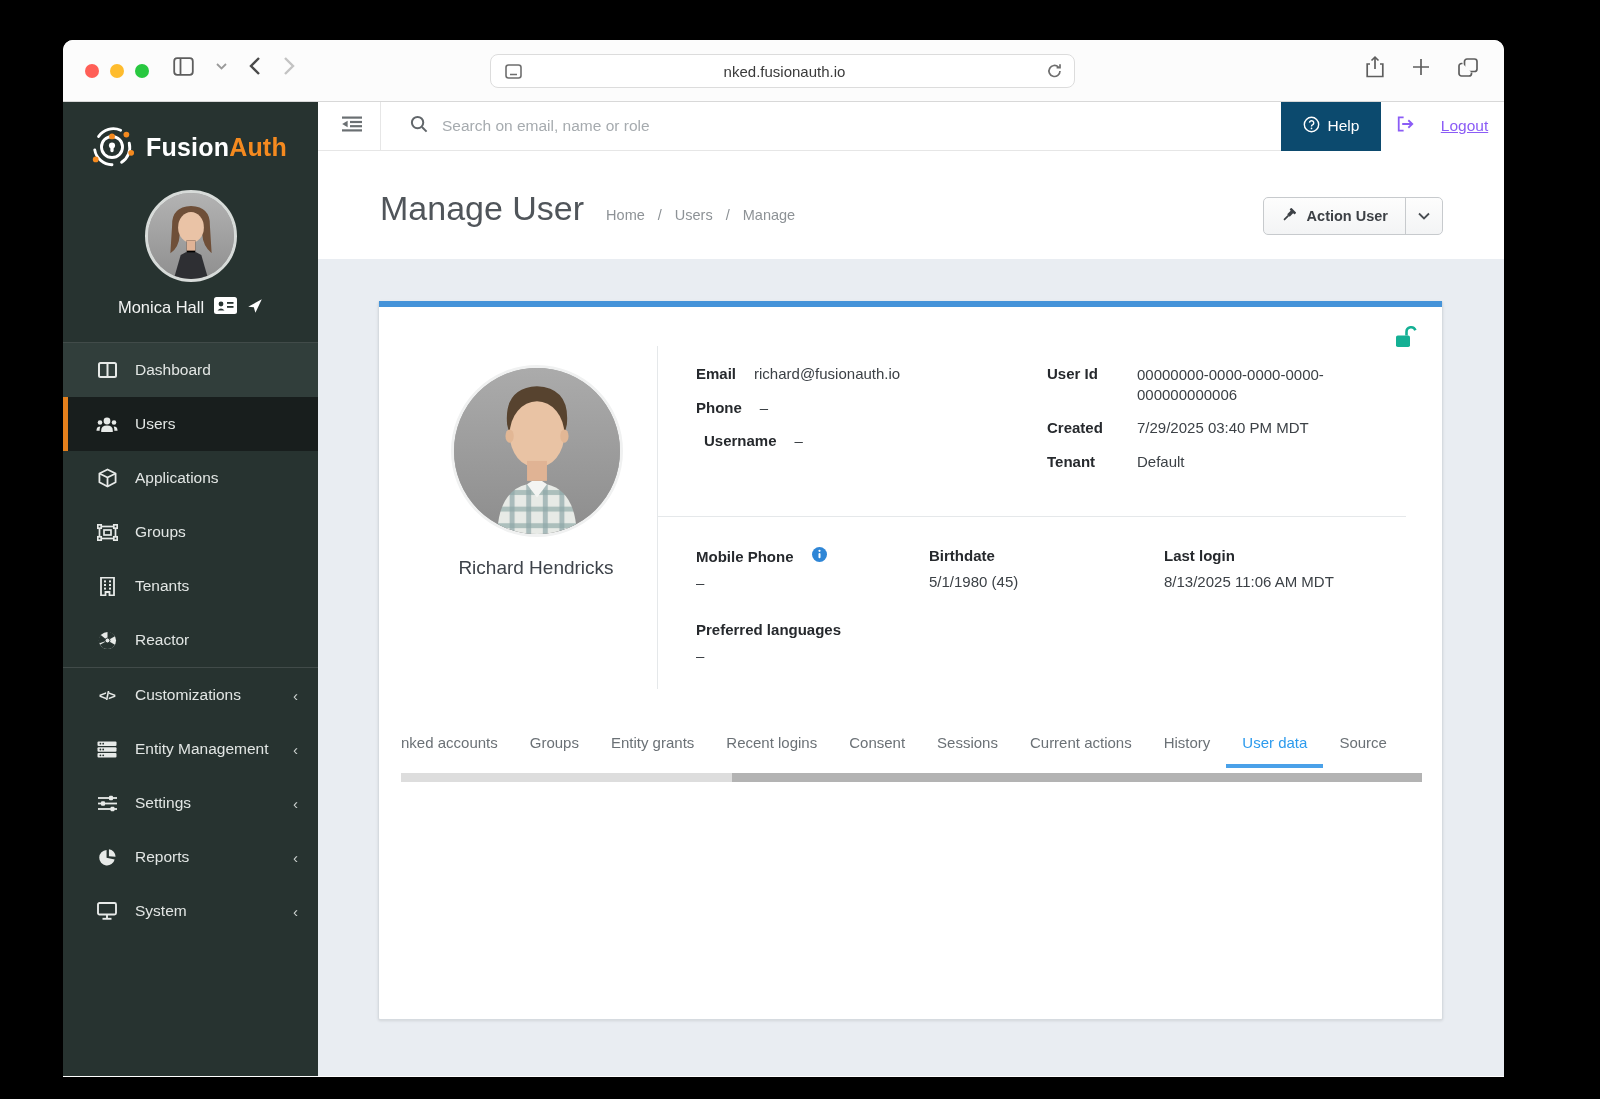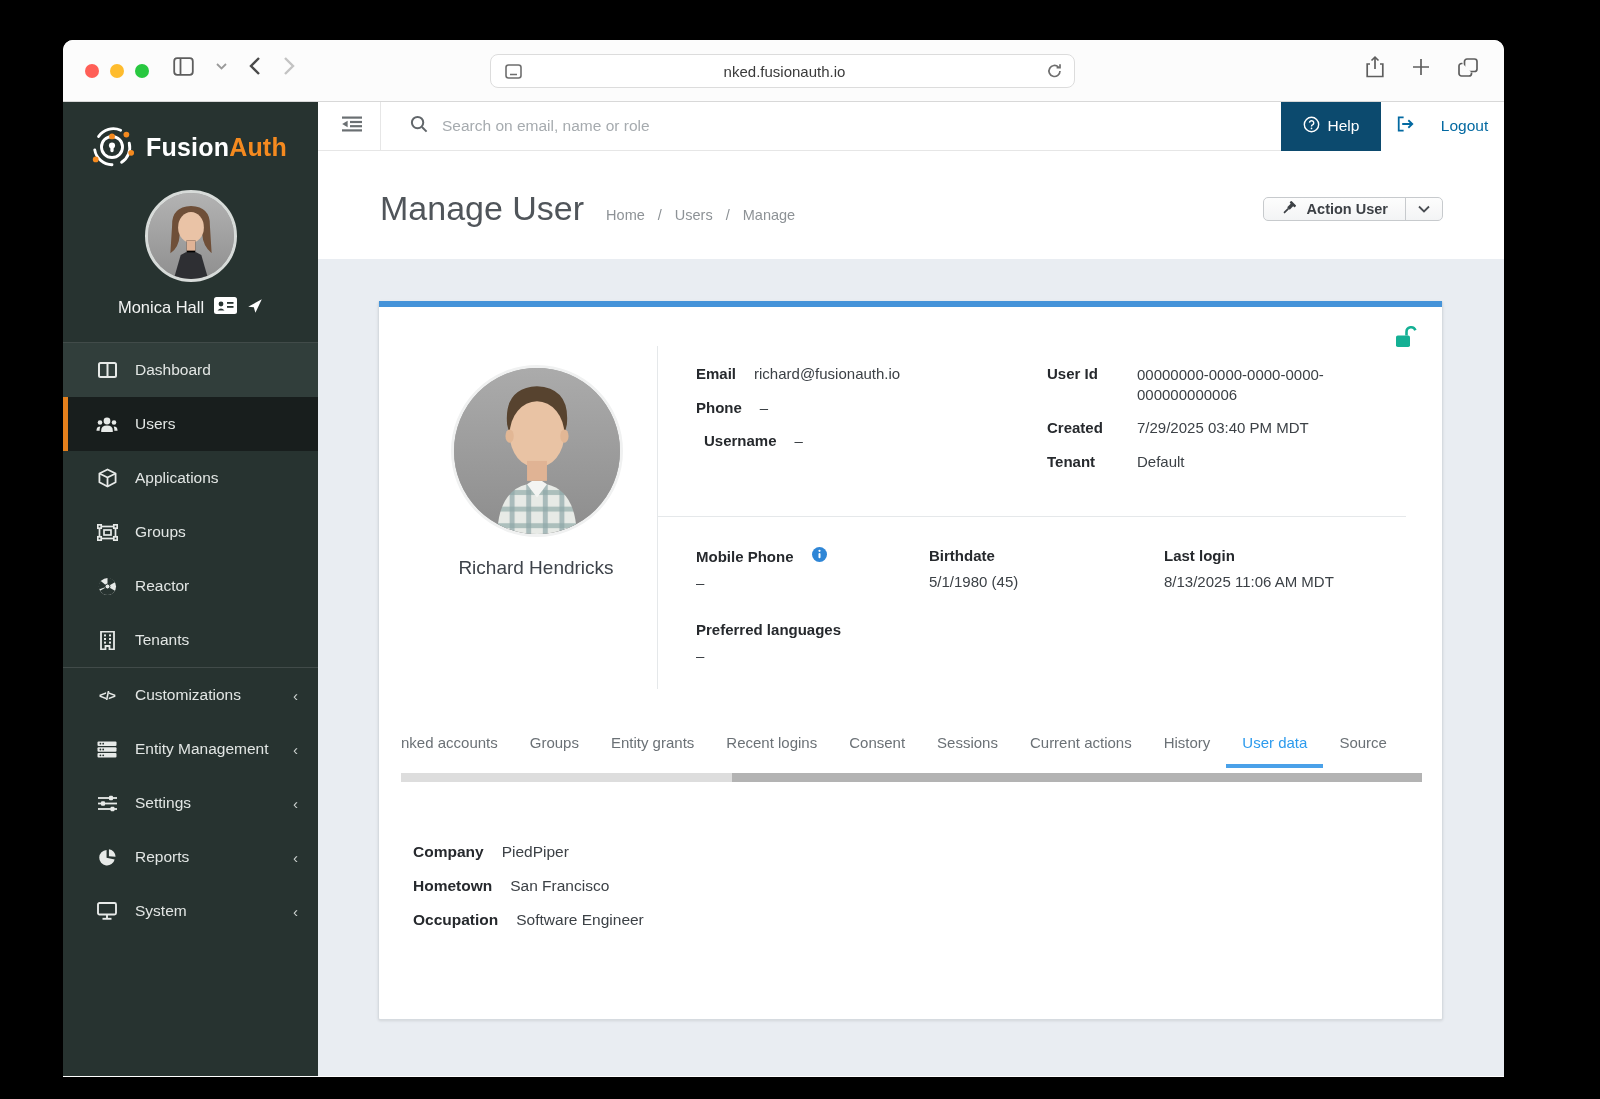--- a/index.html
+++ b/index.html
@@ -46,30 +46,30 @@
   
   .topbar { height:49px; background:#fff; display:flex; align-items:center; border-bottom:1px solid #e6e6e6; }
   .outdent { margin-left:24px; color:#6a6f72; }
   .tb-div { width:1px; height:49px; background:#e6e6e6; margin-left:18px; }
   .search-ic { margin-left:29px; color:#61666a; }
   .search-input { border:none; outline:none; flex:1; margin-left:14px; font-size:15.5px;
                   font-family:"Liberation Sans",sans-serif; color:#444; }
   .search-input::placeholder { color:#a6abaf; }
   .help-btn { width:100px; height:49px; background:#0c4a6e; color:#fff; display:flex; align-items:center;
               justify-content:center; gap:8px; font-size:15.5px; border:none; cursor:pointer; }
-  .logout-btn { width:123px; height:49px; background:#fff; color:#0369a1; display:flex; align-items:center;
-                justify-content:center; gap:27px; font-size:15.5px; border:none; cursor:pointer; }
+  .logout-btn { width:123px; height:49px; background:#fff; color:#8b5cf6; display:flex; align-items:center;
+                justify-content:center; gap:27px; font-size:15.5px; border:none; cursor:pointer;text-decoration:underline; }
 
   
   .page-header { height:108px; background:#fff; position:relative; }
   .ph-left { position:absolute; left:62px; top:38px; display:flex; align-items:baseline; }
   .page-title { font-size:34px; font-weight:500; color:#50555a; }
   .crumbs { margin-left:22px; font-size:14.5px; color:#8d9296; display:flex; gap:13px; }
   .crumbs a { color:#8d9296; text-decoration:none; }
-  .action-btn { position:absolute; right:61px; top:46px; height:24px; display:flex; align-items:stretch;
+  .action-btn { position:absolute; right:61px; top:46px; height:38px; display:flex; align-items:stretch;
                 border:1px solid #c7cacd; border-radius:5px; background:linear-gradient(#fdfdfd,#f3f4f5);
                 color:#3d4146; overflow:hidden; cursor:pointer;text-align:right; }
   .ab-main { display:flex; align-items:center; gap:10px; padding:0 17px; font-size:14.5px; font-weight:bold; }
   .ab-sep { width:1px; background:#c7cacd; }
   .ab-caret { width:36px; display:flex; align-items:center; justify-content:center; color:#4a4e53; }
 
   
   .content { flex:1; position:relative; }
   .card { position:absolute; left:60px; top:42px; width:1065px; height:719px; background:#fff;
           border:1px solid #d6dbe0; border-top:none; border-radius:2px; box-shadow:0 1px 3px rgba(0,0,0,.10); }
@@ -274,47 +274,47 @@
                 <rect x="16.8" y="0.8" width="3.4" height="3.4" fill="#273330"></rect>
                 <rect x="0.8" y="12.8" width="3.4" height="3.4" fill="#273330"></rect>
                 <rect x="16.8" y="12.8" width="3.4" height="3.4" fill="#273330"></rect>
                 <rect x="7" y="6" width="7" height="5"></rect>
             </svg>
           </span>
           <span>Groups</span>
         </div>
         <div class="nav-item">
           <span class="ic">
-            <svg width="19" height="19" viewBox="0 0 20 20">
-              <circle cx="10" cy="10" r="9" fill="currentColor"></circle>
-              <g fill="#273330">
-                  <path d="M10 10 L10 0.8 A9.2 9.2 0 0 1 17.8 5.4 Z"></path>
-                  <path d="M10 10 L17.8 14.6 A9.2 9.2 0 0 1 2.2 14.6 Z" transform="rotate(0 10 10)"></path>
-                  <path d="M10 10 L2.2 5.4 A9.2 9.2 0 0 1 10 0.8 Z" transform="rotate(-50 10 10)"></path>
-                </g>
-              <circle cx="10" cy="10" r="2.6" fill="currentColor" stroke="#273330" stroke-width="1"></circle>
-            </svg>
-          </span>
-          <span>Reactor</span>
-        </div>
-        <div class="nav-item">
-          <span class="ic">
             <svg width="15" height="19" viewBox="0 0 15 19" fill="currentColor">
               <path d="M1 0.5h13v18h-4.5v-3.5h-4V18.5H1Z" fill="none" stroke="currentColor" stroke-width="1.8"></path>
               <g fill="currentColor">
                   <rect x="4" y="3.4" width="2" height="2"></rect>
                   <rect x="9" y="3.4" width="2" height="2"></rect>
                   <rect x="4" y="7" width="2" height="2"></rect>
                   <rect x="9" y="7" width="2" height="2"></rect>
                   <rect x="4" y="10.6" width="2" height="2"></rect>
                   <rect x="9" y="10.6" width="2" height="2"></rect>
                 </g>
             </svg>
           </span>
           <span>Tenants</span>
+        </div>
+        <div class="nav-item">
+          <span class="ic">
+            <svg width="19" height="19" viewBox="0 0 20 20">
+              <circle cx="10" cy="10" r="9" fill="currentColor"></circle>
+              <g fill="#273330">
+                  <path d="M10 10 L10 0.8 A9.2 9.2 0 0 1 17.8 5.4 Z"></path>
+                  <path d="M10 10 L17.8 14.6 A9.2 9.2 0 0 1 2.2 14.6 Z" transform="rotate(0 10 10)"></path>
+                  <path d="M10 10 L2.2 5.4 A9.2 9.2 0 0 1 10 0.8 Z" transform="rotate(-50 10 10)"></path>
+                </g>
+              <circle cx="10" cy="10" r="2.6" fill="currentColor" stroke="#273330" stroke-width="1"></circle>
+            </svg>
+          </span>
+          <span>Reactor</span>
         </div>
 
         <div class="nav-sep"></div>
 
         <div class="nav-item">
           <span class="ic code-glyph">&lt;/&gt;</span>
           <span>Customizations</span>
           <span class="nav-chev">‹</span>
         </div>
         <div class="nav-item">
@@ -555,31 +555,17 @@
             <div class="tab">Sessions</div>
             <div class="tab">Current actions</div>
             <div class="tab">History</div>
             <div class="tab active">User data</div>
             <div class="tab">Source</div>
           </div>
           <div class="scrollbar">
             <div class="scroll-thumb"></div>
           </div>
 
-          <div class="udata">
-            <div class="ud-row">
-              <b>Company</b>
-              <span>PiedPiper</span>
-            </div>
-            <div class="ud-row">
-              <b>Hometown</b>
-              <span>San Francisco</span>
-            </div>
-            <div class="ud-row">
-              <b>Occupation</b>
-              <span>Software Engineer</span>
-            </div>
-          </div>
         </div>
       </div>
     </div>
   </div>
 </div>
 
 </body></html>

